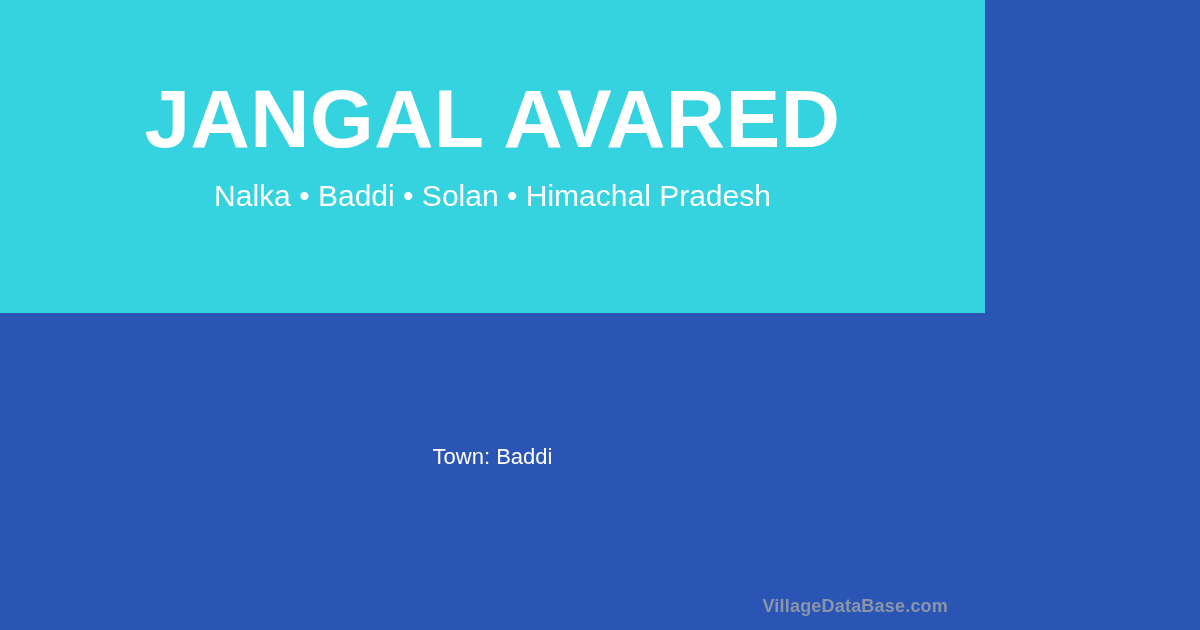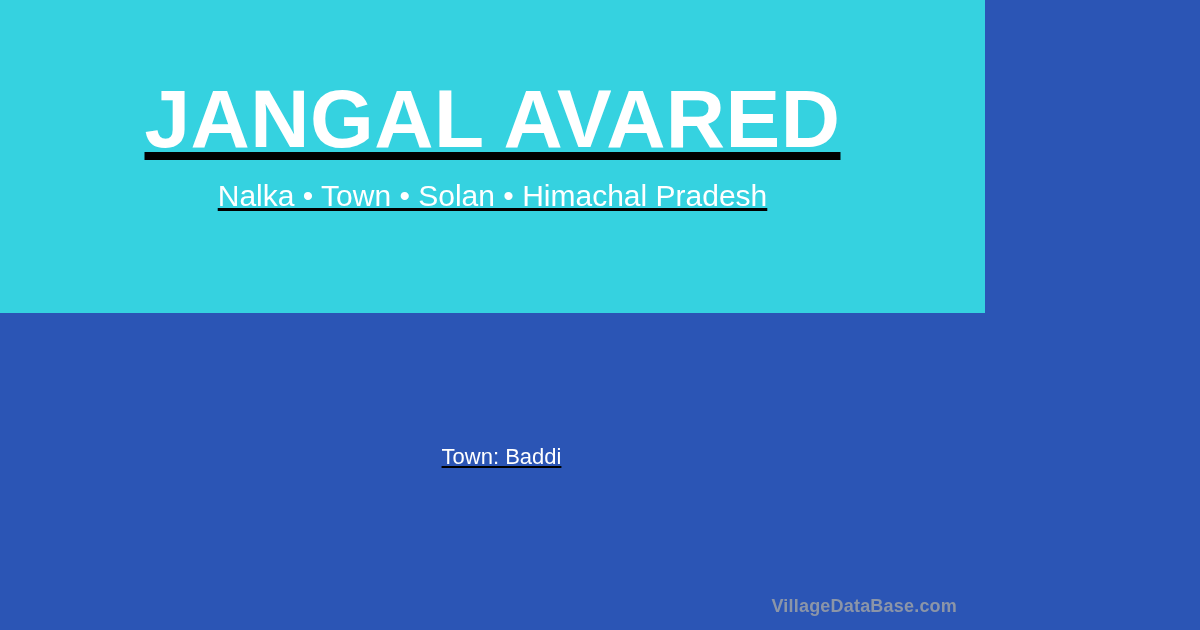--- a/index.html
+++ b/index.html
@@ -14,21 +14,20 @@
     font-family: "Liberation Sans", sans-serif;
     background: #2b55b5;
   }
 
   .card {
     position: relative;
     width: 985px;
     height: 630px;
     display: flex;
     flex-direction: column;
-    text-decoration: underline;
   }
 
   
   .hero-band {
     position: relative;
     width: 100%;
     height: 313px;
     background: #35d2e0;
     display: flex;
     flex-direction: column;
@@ -65,21 +64,20 @@
   
   .detail-band {
     position: relative;
     width: 100%;
     height: 317px;
     background: #2b55b5;
     display: flex;
     align-items: center;
     justify-content: center;
     box-sizing: border-box;
-    margin-left: 9px;
   }
 
   .detail-stack {
     display: flex;
     flex-direction: column;
     align-items: center;
     justify-content: center;
     gap: 10px;
     transform: translateY(-14px);
   }
@@ -110,21 +108,21 @@
     white-space: nowrap;
   }
 </style>
 </head>
 <body>
 
 <div class="card">
 
   <section class="hero-band">
     <h1 class="hero-title">JANGAL AVARED</h1>
-    <p class="hero-subtitle">Nalka • Town • Solan • Himachal Pradesh</p>
+    <p class="hero-subtitle">Nalka • Baddi • Solan • Himachal Pradesh</p>
   </section>
 
   <section class="detail-band">
     <div class="detail-stack">
       <p class="detail-line">Town: Baddi</p>
     </div>
 
     <p class="watermark">VillageDataBase.com</p>
   </section>
 

